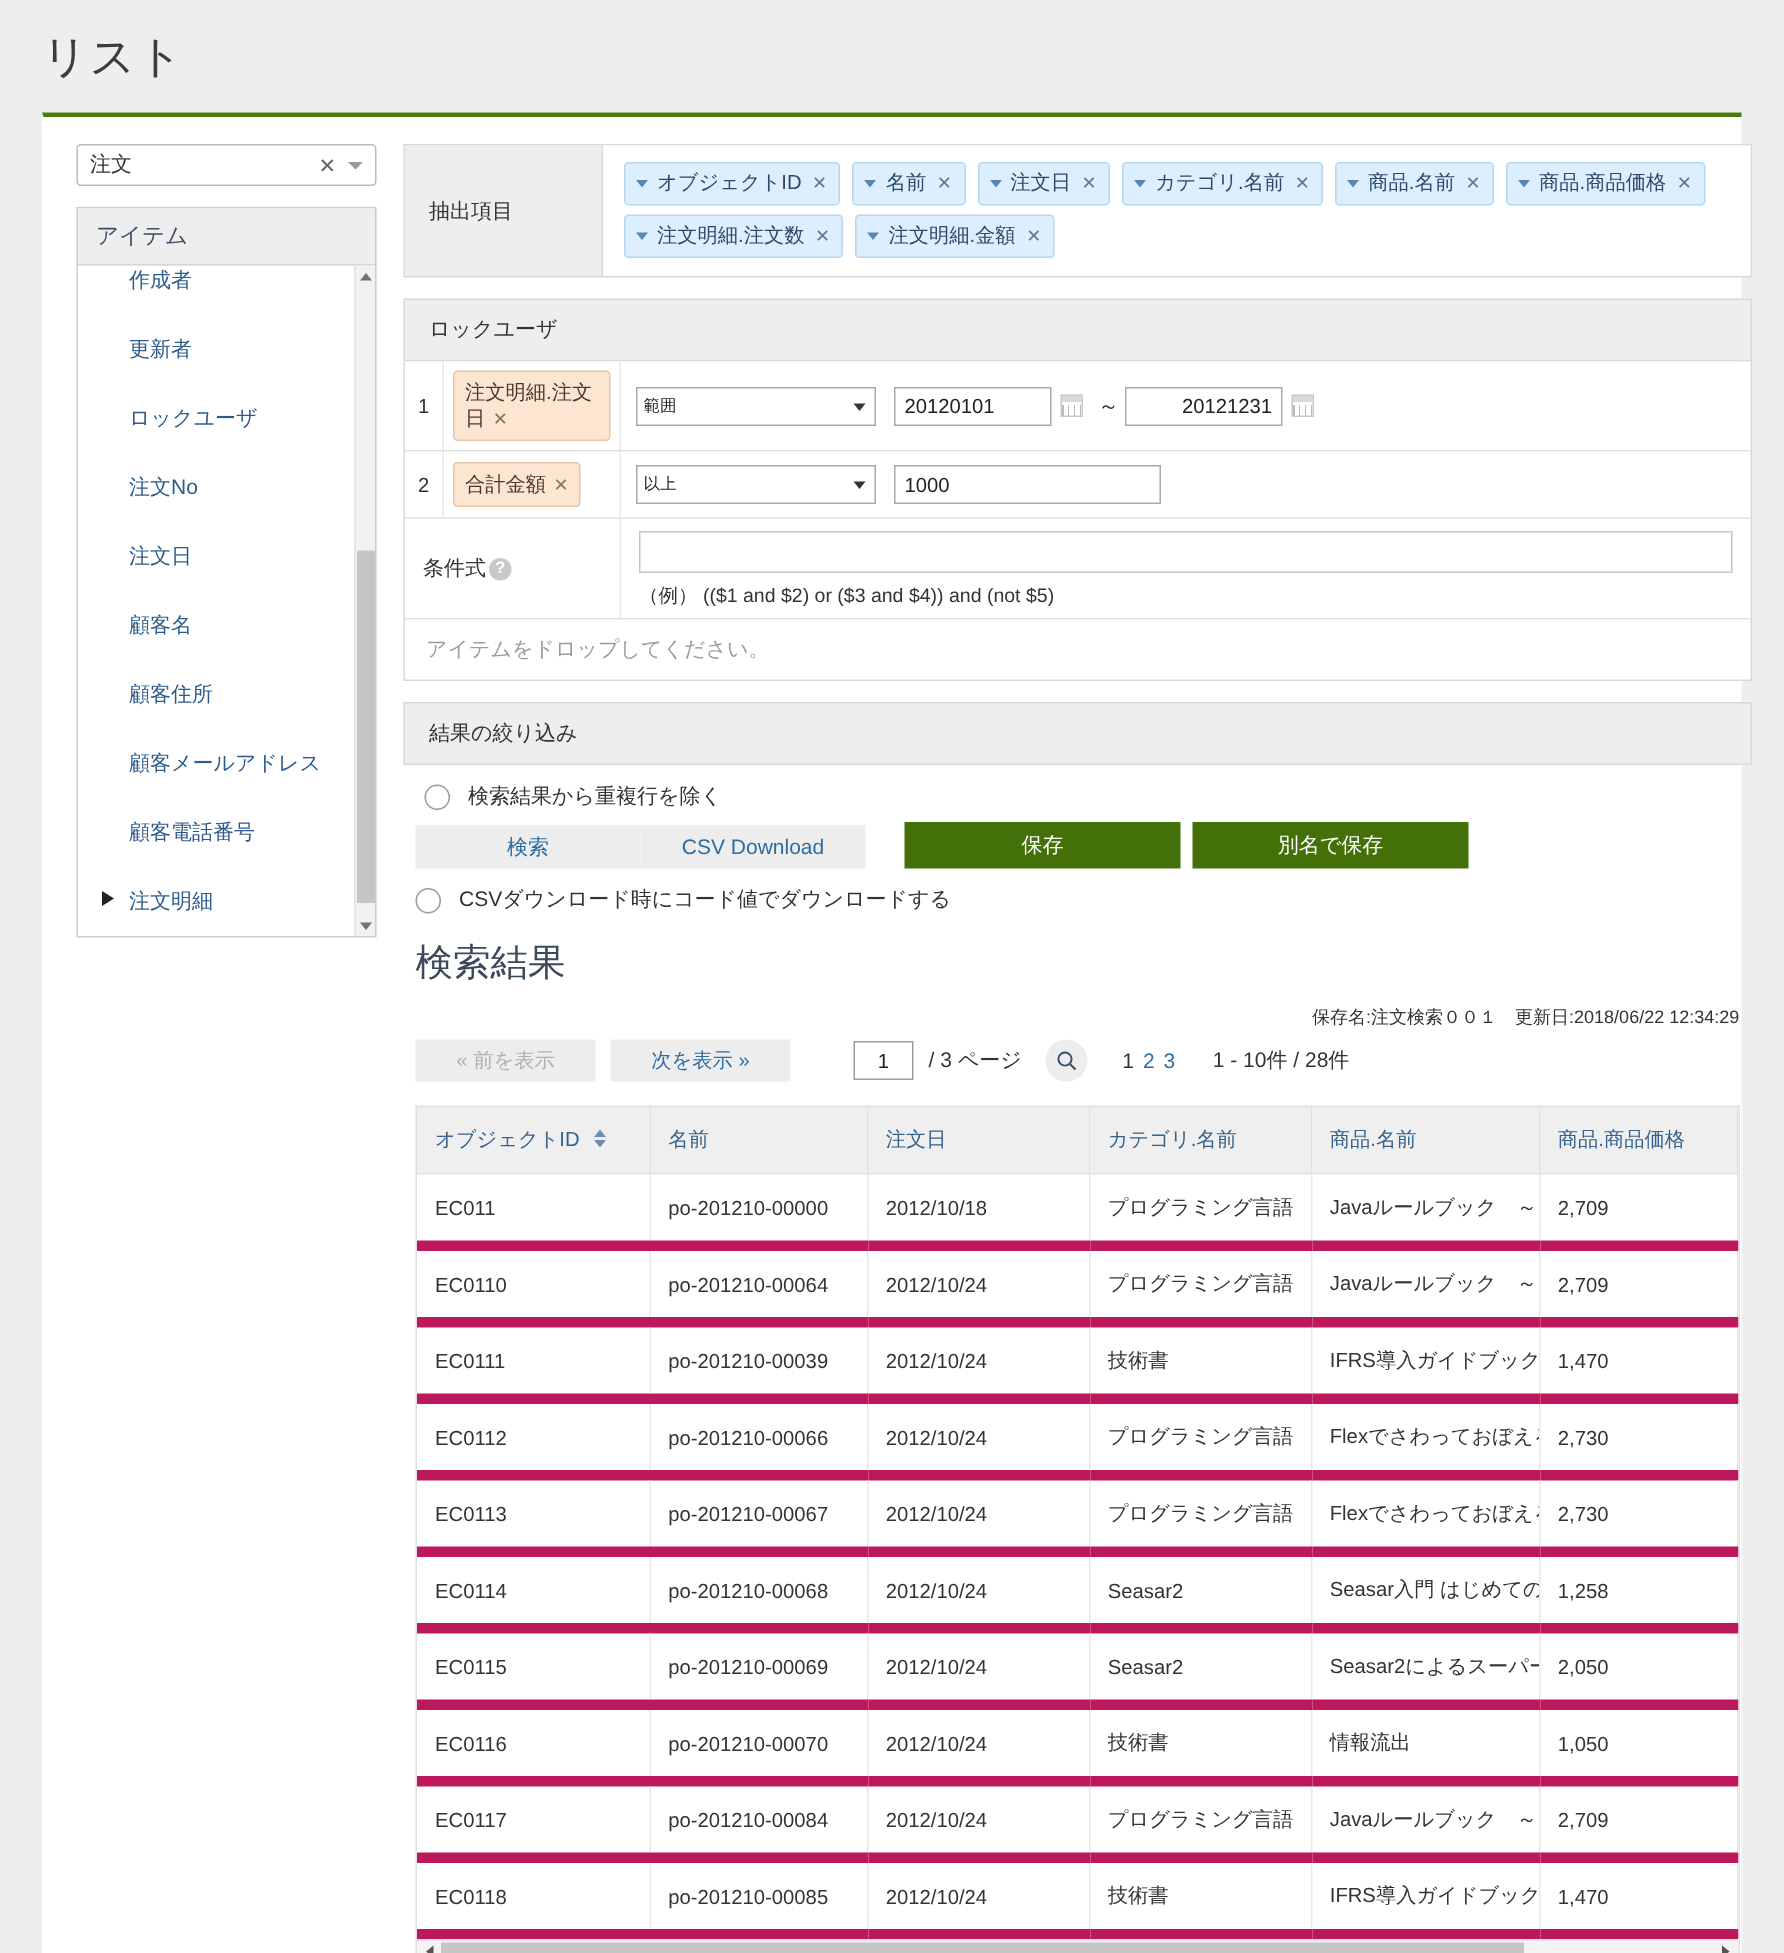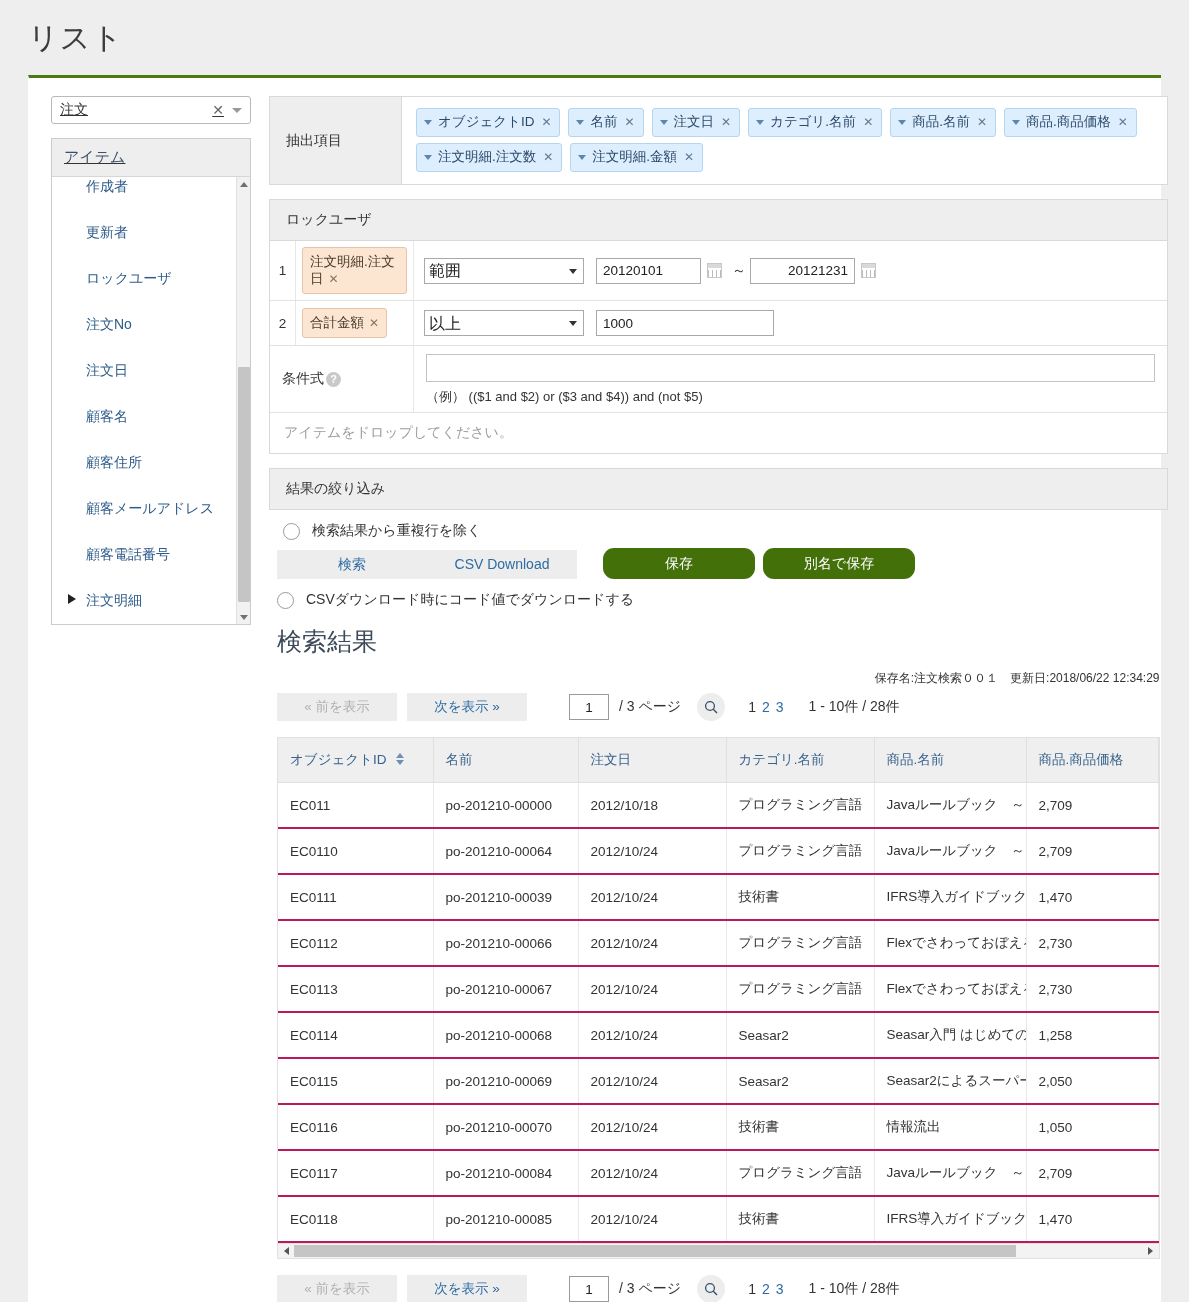--- a/index.html
+++ b/index.html
@@ -28,21 +28,21 @@
     padding: 0;
     position: relative;
   }
   .panel-inner {
     display: flex;
     align-items: flex-start;
     padding: 18px 0 0 0;
   }
 
   
-  .sidebar { width: 222px; flex: 0 0 222px; padding-left: 22px; text-decoration: underline; }
+  .sidebar { width: 222px; flex: 0 0 222px; padding-left: 22px; }
   .entity-select {
     position: relative;
     height: 28px;
     border: 1px solid #b9b9b9;
     border-radius: 3px;
     background: #fff;
     display: flex; align-items: center;
     padding: 0 8px;
     font-size: 14px;
     color: #333;
@@ -195,21 +195,21 @@
   .cond-ctrl {
     flex: 1;
     display: flex; align-items: center;
     padding: 9px 10px;
     gap: 0;
   }
   select.sel {
     width: 160px; height: 26px;
     border: 1px solid #a9a9a9;
     background: #fff;
-    font-size: 16px;
+    font-size: 11px;
     font-family: "Liberation Sans", sans-serif;
     color: #222;
     padding: 0 4px;
     -webkit-appearance: none; appearance: none;
   }
   .sel-wrap { position: relative; display: inline-block; }
   .sel-wrap .scar {
     position: absolute; right: 7px; top: 11px;
     width: 0; height: 0;
     border-left: 4px solid transparent;
@@ -288,23 +288,22 @@
   .btn-light {
     background: #ededed;
     color: #2e6ca4;
     height: 29px; line-height: 29px;
     width: 150px;
   }
   .btn-green {
     background: #44700a;
     color: #ffffff;
     height: 31px; line-height: 31px;
-    width: 152px;
+    width: 184px;
     margin-left: 8px;
-    border-radius: 11px;
   }
   .btn-gap { width: 18px; }
 
   .result-h2 {
     font-size: 25px; font-weight: normal;
     color: #3c4a5a;
     margin: 12px 0 0 8px;
   }
   .save-meta {
     text-align: right;
@@ -360,21 +359,21 @@
     border-right: 1px solid #e0e0e0;
     border-bottom: 1px solid #e0e0e0;
     white-space: nowrap;
     overflow: hidden;
   }
   table.res td {
     font-size: 13.5px;
     color: #333;
     padding: 13px 12px;
     border-right: 1px solid #e8e8e8;
-    border-bottom: 2px solid #be185d;
+    border-bottom: 7px solid #be185d;
     white-space: nowrap;
     overflow: hidden;
   }
   .sort-ico {
     display: inline-block;
     margin-left: 10px;
     position: relative; top: 1px;
   }
   .sort-ico i {
     display: block;

